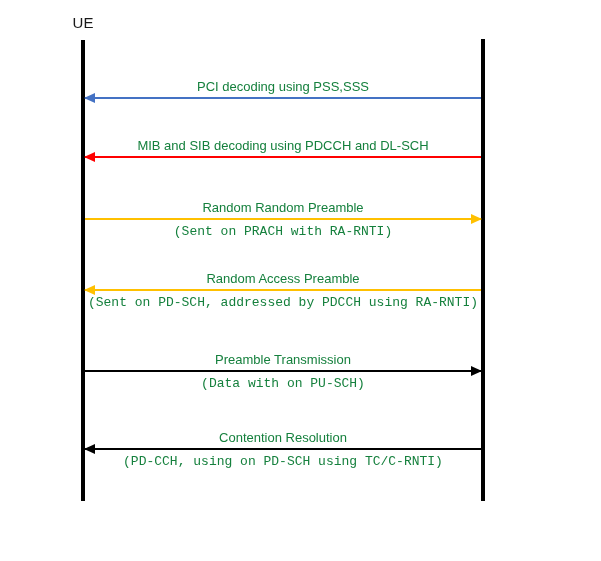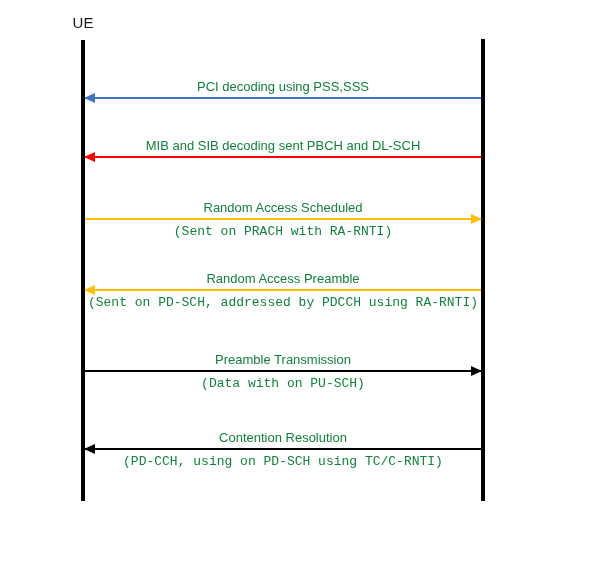--- a/index.html
+++ b/index.html
@@ -72,26 +72,26 @@
   <div class="actor-label ue">UE</div>
   <div class="lifeline ue"></div>
   <div class="lifeline enb"></div>
   <div id="messages">
       <div class="message" style="top: 98px;">
         <div class="msg-label">PCI decoding using PSS,SSS</div>
         <div class="msg-line" style="background: rgb(68, 114, 196);"></div>
         <div class="msg-head left" style="border-right: 11px solid rgb(68, 114, 196);"></div>
       </div>
       <div class="message" style="top: 157px;">
-        <div class="msg-label">MIB and SIB decoding sent PBCH and DL-SCH</div>
+        <div class="msg-label">MIB and SIB decoding using PDCCH and DL-SCH</div>
         <div class="msg-line" style="background: rgb(255, 0, 0);"></div>
         <div class="msg-head left" style="border-right: 11px solid rgb(255, 0, 0);"></div>
       </div>
       <div class="message" style="top: 219px;">
-        <div class="msg-label">Random Access Scheduled</div>
+        <div class="msg-label">Random Random Preamble</div>
         <div class="msg-line" style="background: rgb(255, 192, 0);"></div>
         <div class="msg-head right" style="border-left: 11px solid rgb(255, 192, 0);"></div>
         <div class="msg-sublabel">(Sent on PRACH with RA-RNTI)</div>
       </div>
       <div class="message" style="top: 290px;">
         <div class="msg-label">Random Access Preamble</div>
         <div class="msg-line" style="background: rgb(255, 192, 0);"></div>
         <div class="msg-head left" style="border-right: 11px solid rgb(255, 192, 0);"></div>
         <div class="msg-sublabel">(Sent on PD-SCH, addressed by PDCCH using RA-RNTI)</div>
       </div>

